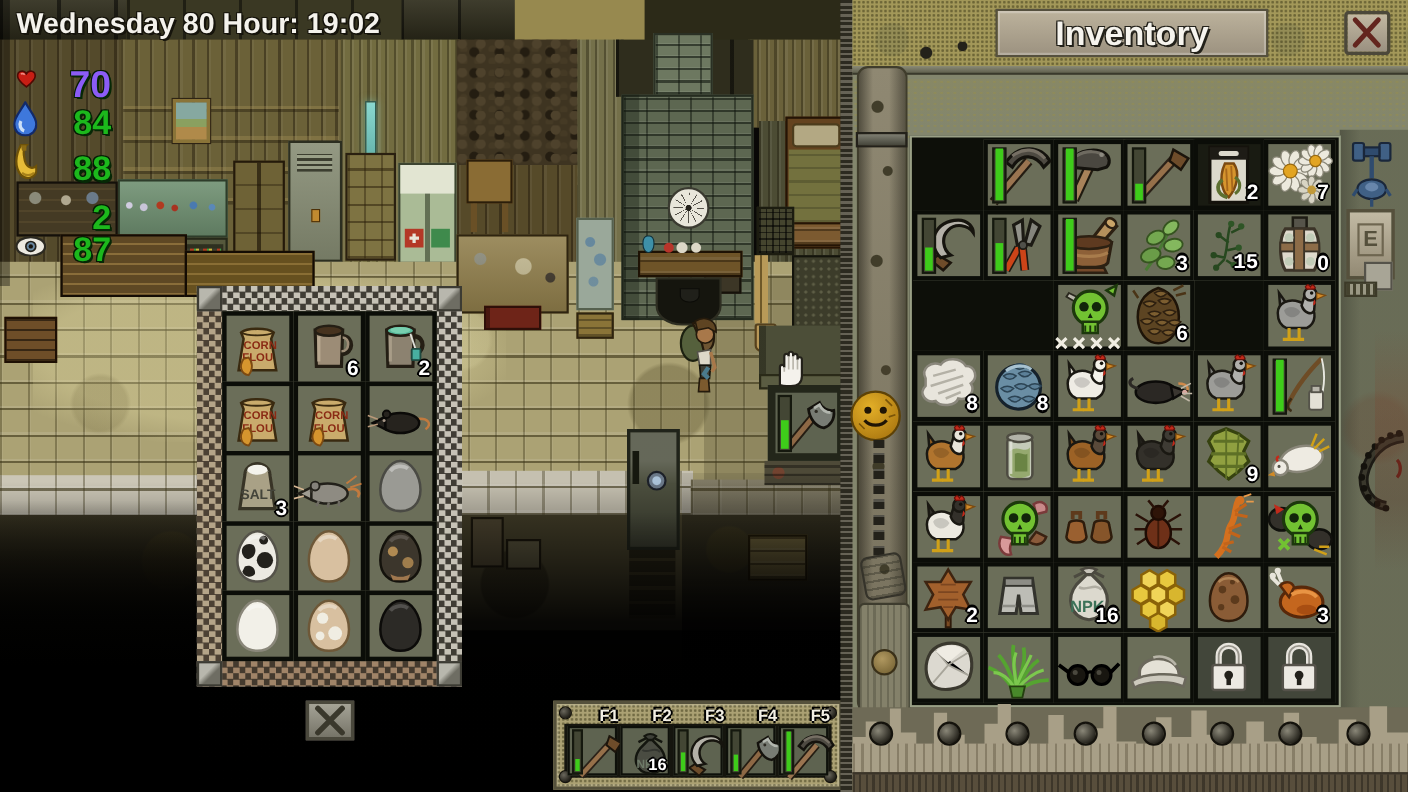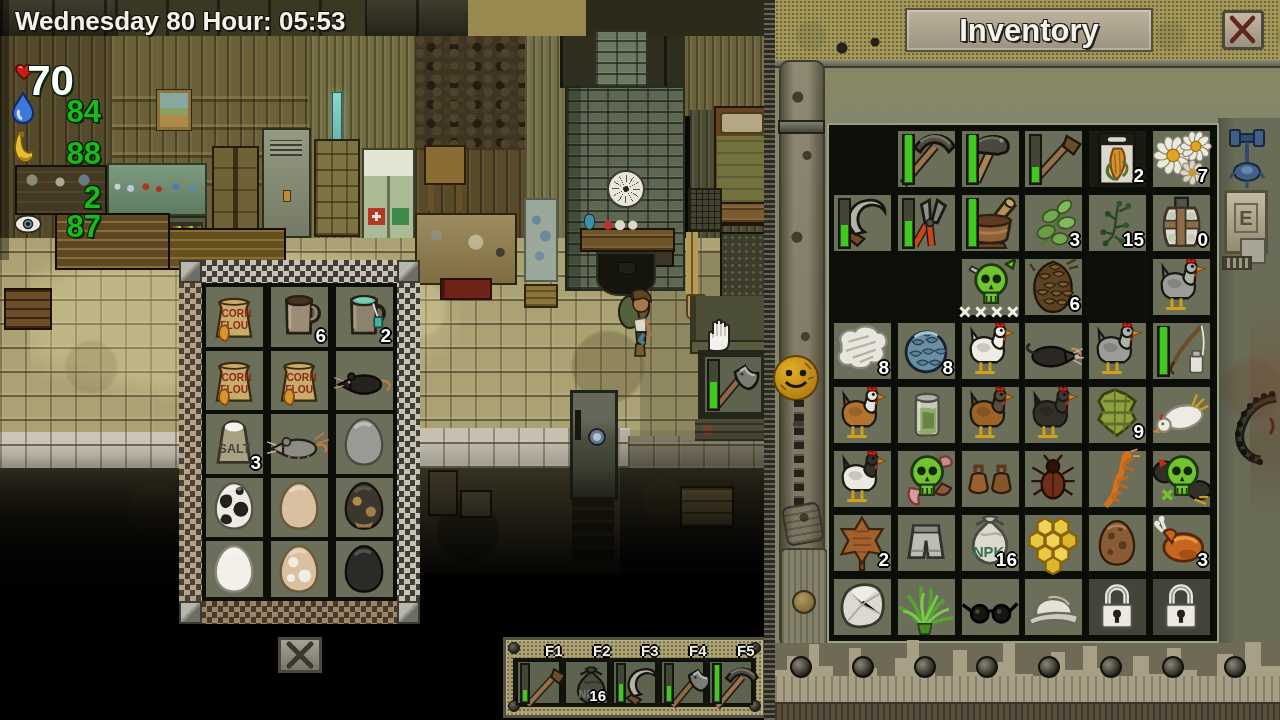--- a/index.html
+++ b/index.html
@@ -197,28 +197,28 @@
         <path d="M14 12 C26 8 34 14 33 26 C33 34 28 38 24 38 L22 30 Z" fill="#6e5532 " stroke="#241a0c" stroke-width="2"></path>
         <circle cx="25" cy="22" r="8" fill="#a8784a" stroke="#241a0c" stroke-width="1.5"></circle>
         <path d="M16 10 C26 4 36 10 35 20 L28 16 L18 18 Z" fill="#5e4422" stroke="#241a0c" stroke-width="1.5"></path>
         <path d="M18 38 L30 36 L30 50 L20 50 Z" fill="#ddd8c8" stroke="#55524a" stroke-width="1.5"></path>
         <path d="M20 50 L30 50 L29 62 L21 62 Z" fill="#3e3e34" stroke="#14140c" stroke-width="1.5"></path>
         <path d="M20 62 L28 62 L29 74 L19 74 Z" fill="#7c5a2e" stroke="#241a0c" stroke-width="1.5"></path>
         <path d="M30 38 L34 52 L31 56" stroke="#a8784a" stroke-width="3" fill="none"></path>
         <path d="M28 52 L24 58 L28 62" stroke="#4a7a8c" stroke-width="4" fill="none"></path>
       </svg></div>
 
-<div class="abs" style="left:15px;top:6px;width:420px;height:34px;font-size:26px;font-weight:bold;color:#f4f2ec;letter-spacing:0px;text-shadow:2px 2px 0 #16140c,-1px -1px 0 #16140c,1px -1px 0 #16140c,-1px 1px 0 #16140c">Wednesday 80 Hour: 05:53</div>
+<div class="abs" style="left:15px;top:6px;width:420px;height:34px;font-size:26px;font-weight:bold;color:#f4f2ec;letter-spacing:0px;text-shadow:2px 2px 0 #16140c,-1px -1px 0 #16140c,1px -1px 0 #16140c,-1px 1px 0 #16140c">Wednesday 80 Hour: 19:02</div>
 
 <div class="abs" style="left:15px;top:62px;width:18px;height:18px"><svg width="18" height="18" viewBox="0 0 18 18">
         <path d="M9 5 C6.5 1 1 2.5 1 7 C1 11 6 14.5 9 17 C12 14.5 17 11 17 7 C17 2.5 11.5 1 9 5 Z" fill="#c81e14" stroke="#500a04" stroke-width="1.5"></path>
         <path d="M4 5.5 C5 4.5 6.5 4.8 7.5 6" stroke="#f08a80" stroke-width="1.5" fill="none"></path>
       </svg></div>
 
-<div class="abs" style="left:0px;top:60px;width:101px;height:30px;font-size:42px;font-weight:bold;color:#ffffff;text-align:center;line-height:1;text-shadow:2px 2px 0 #062806,-1px -1px 0 #041c04,1px -1px 0 #041c04,-1px 1px 0 #041c04,1px 1px 0 #041c04">70</div>
+<div class="abs" style="left:0px;top:60px;width:101px;height:30px;font-size:34px;font-weight:bold;color:#8b5cf6;text-align:right;line-height:1;text-shadow:2px 2px 0 #062806,-1px -1px 0 #041c04,1px -1px 0 #041c04,-1px 1px 0 #041c04,1px 1px 0 #041c04">70</div>
 
 <div class="abs" style="left:12px;top:92px;width:22px;height:32px"><svg width="22" height="32" viewBox="0 0 22 32">
         <path d="M11 1 C15 9 21 14 21 21 C21 27 17 31 11 31 C5 31 1 27 1 21 C1 14 7 9 11 1 Z" fill="#3e78dc" stroke="#122a6a" stroke-width="2"></path>
         <path d="M7 18 C5 22 7 26 10 27" stroke="#cce0f8" stroke-width="3" fill="none"></path>
       </svg></div>
 
 <div class="abs" style="left:0px;top:96px;width:101px;height:30px;font-size:31px;font-weight:bold;color:#1cb81c;text-align:right;line-height:1;text-shadow:2px 2px 0 #062806,-1px -1px 0 #041c04,1px -1px 0 #041c04,-1px 1px 0 #041c04,1px 1px 0 #041c04">84</div>
 
 <div class="abs" style="left:12px;top:131px;width:22px;height:32px"><svg width="22" height="32" viewBox="0 0 22 32">
         <path d="M7 1 C2 10 1 21 7 28 C12 33 19 31 21 25 L21 20 C16 24 11 20 10 12 C9 7 10 3 12 1 Z" fill="#e6bc38" stroke="#6e5208" stroke-width="2"></path>
@@ -651,21 +651,21 @@
 
 <div class="cell" style="left:1021px;top:191px;"><svg width="56" height="56" viewBox="0 0 56 56">
         <path d="M18 48 C26 38 32 26 40 10" stroke="#4a7a34" stroke-width="2.5" fill="none"></path>
         <ellipse cx="38" cy="14" rx="7" ry="4.5" transform="rotate(-40 38 14)" fill="#84b85e" stroke="#365420" stroke-width="1.5"></ellipse>
         <ellipse cx="26" cy="22" rx="7.5" ry="5" transform="rotate(-25 26 22)" fill="#74a850" stroke="#365420" stroke-width="1.5"></ellipse>
         <ellipse cx="40" cy="28" rx="7.5" ry="5" transform="rotate(-10 40 28)" fill="#84b85e" stroke="#365420" stroke-width="1.5"></ellipse>
         <ellipse cx="22" cy="36" rx="8" ry="5.5" transform="rotate(-20 22 36)" fill="#6a9c48" stroke="#365420" stroke-width="1.5"></ellipse>
         <ellipse cx="34" cy="42" rx="7" ry="5" transform="rotate(-5 34 42)" fill="#74a850" stroke="#365420" stroke-width="1.5"></ellipse>
       </svg><span class="count" style="right:2px;bottom:2px">3</span></div>
 
-<div class="cell" style="left:1085px;top:191px;"><svg width="56" height="56" viewBox="0 0 56 56">
+<div class="cell" style="left:1085px;top:191px;font-family:Liberation Mono, monospace;"><svg width="56" height="56" viewBox="0 0 56 56">
         <path d="M30 10 C26 20 28 30 24 40 M30 18 L38 14 M28 26 L20 20 M27 32 L36 30 M25 38 L16 36 M26 40 L32 44 M24 40 L18 46" stroke="#27481f" stroke-width="2" fill="none"></path>
         <circle cx="38" cy="13" r="2.5" fill="#2e5526"></circle>
         <circle cx="20" cy="20" r="2.5" fill="#27481f"></circle>
         <circle cx="36" cy="30" r="2.5" fill="#2e5526"></circle>
         <circle cx="16" cy="36" r="2.5" fill="#27481f"></circle>
         <circle cx="32" cy="44" r="2.5" fill="#2e5526"></circle>
         <circle cx="18" cy="46" r="2.5" fill="#27481f"></circle>
         <circle cx="30" cy="11" r="2.5" fill="#2e5526"></circle>
       </svg><span class="count" style="right:2px;bottom:2px">15</span></div>
 

